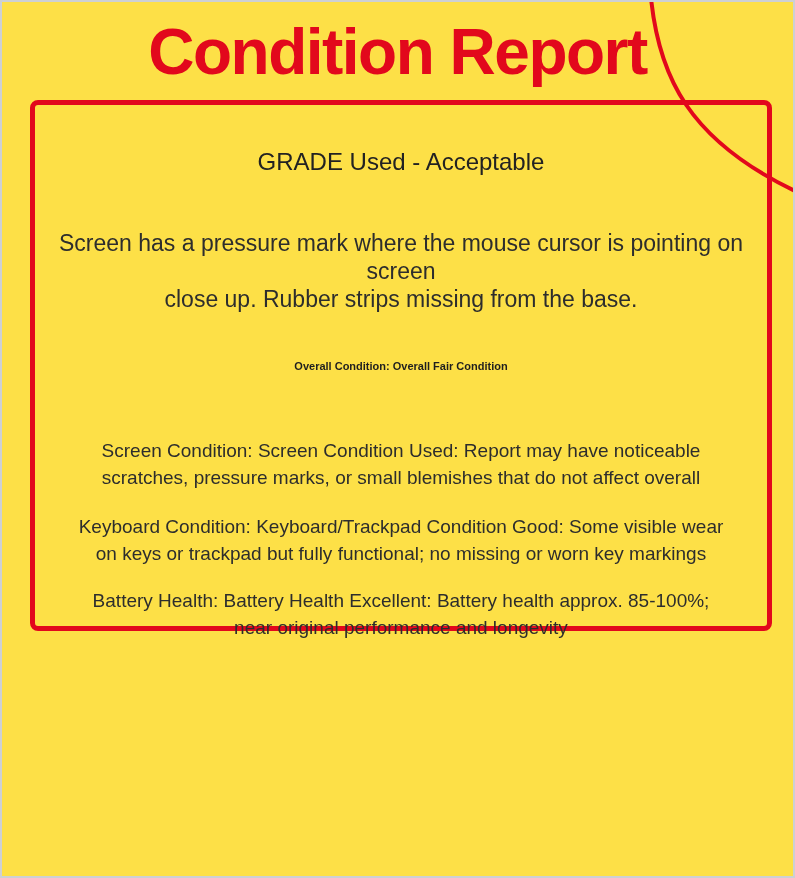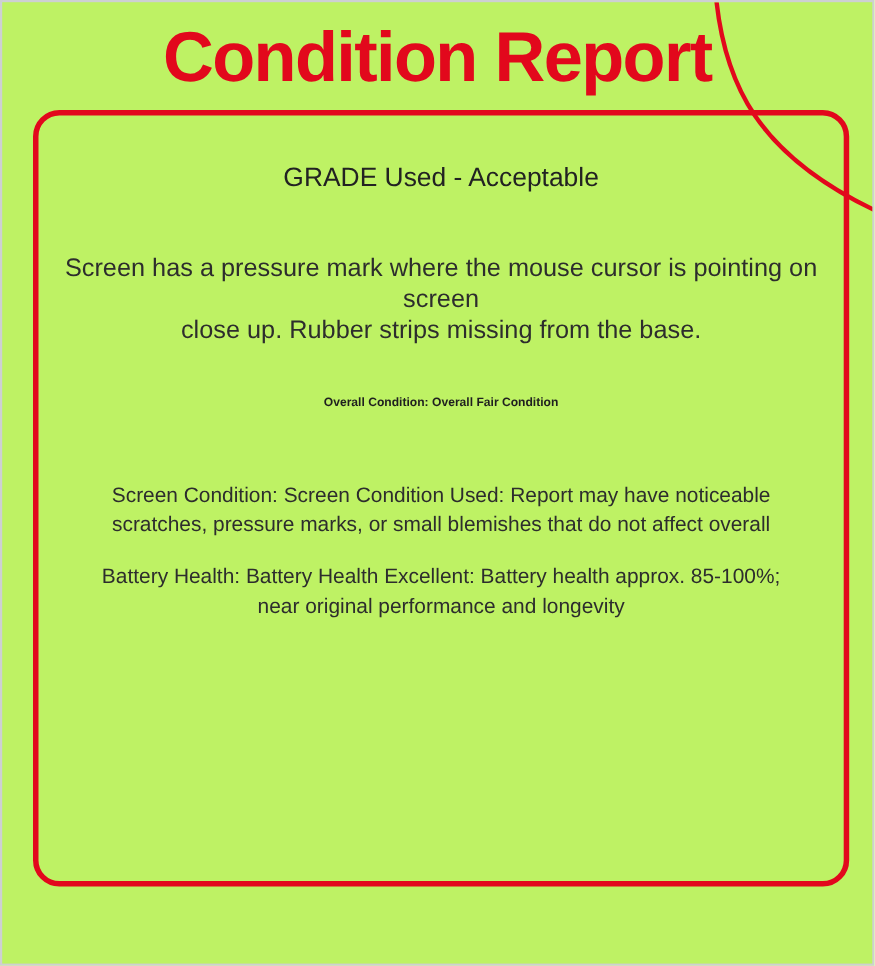--- a/index.html
+++ b/index.html
@@ -6,21 +6,21 @@
     margin: 0;
     padding: 0;
     background: #ffffff;
     font-family: "Liberation Sans", "DejaVu Sans", sans-serif;
   }
   .page {
     position: relative;
     width: 795px;
     height: 878px;
     box-sizing: border-box;
-    background: #bef264;
+    background: #fde047;
     border: 2px solid #cdd0d3;
     overflow: hidden;
   }
   .swoosh {
     position: absolute;
     left: 0;
     top: 0;
     width: 795px;
     height: 878px;
     pointer-events: none;
@@ -39,24 +39,24 @@
     font-weight: 800;
     letter-spacing: -1.5px;
     color: #e2081c;
     white-space: nowrap;
   }
   .report-box {
     position: absolute;
     left: 28px;
     top: 98px;
     width: 742px;
-    height: 706px;
+    height: 531px;
     box-sizing: border-box;
     border: 5px solid #e2081c;
-    border-radius: 24px;
+    border-radius: 8px;
     background: transparent;
     padding-top: 42px;
   }
   .report-box p, .report-box h2 {
     margin: 0;
     text-align: center;
     color: #2d2d2d;
     white-space: pre-line;
   }
   h2.grade-heading {
@@ -103,18 +103,20 @@
 
     <p class="summary">Screen has a pressure mark where the mouse cursor is pointing on screen
 close up. Rubber strips missing from the base.</p>
 
     <p class="overall">Overall Condition: Overall Fair Condition</p>
 
     <p class="cond first">Screen Condition: Screen Condition Used: Report may have noticeable
 scratches, pressure marks, or small blemishes that do not affect overall</p>
 
 
+    <p class="cond keyboard">Keyboard Condition: Keyboard/Trackpad Condition Good: Some visible wear
+on keys or trackpad but fully functional; no missing or worn key markings</p>
 
     <p class="cond battery">Battery Health: Battery Health Excellent: Battery health approx. 85-100%;
 near original performance and longevity</p>
 
   </div>
 </div>
 
 </body></html>

